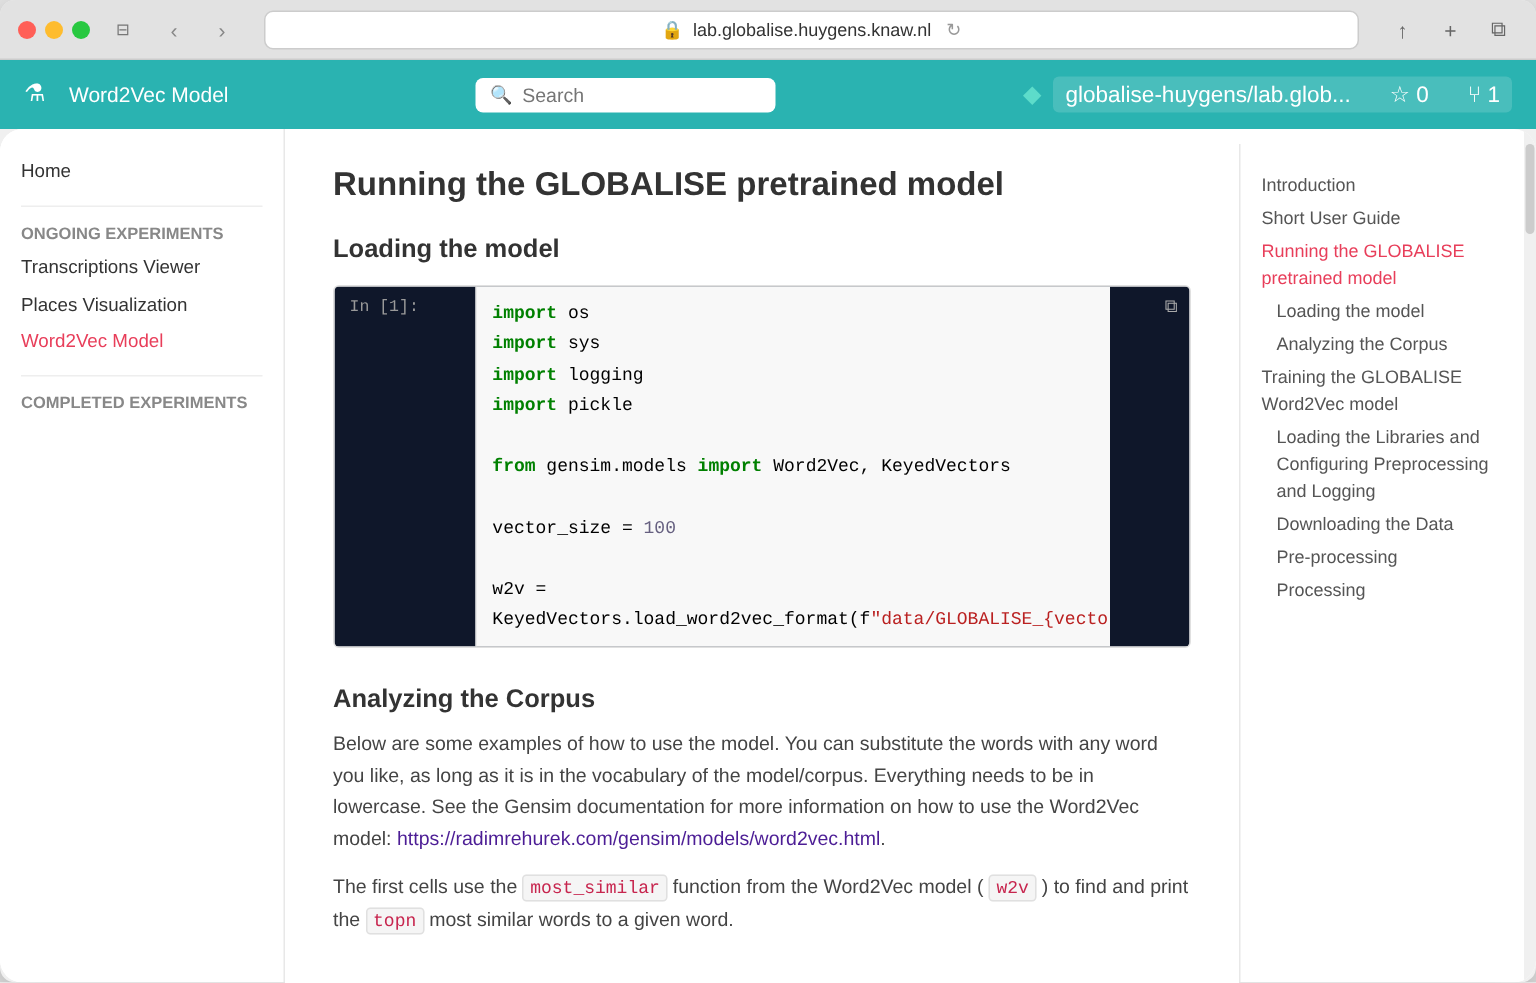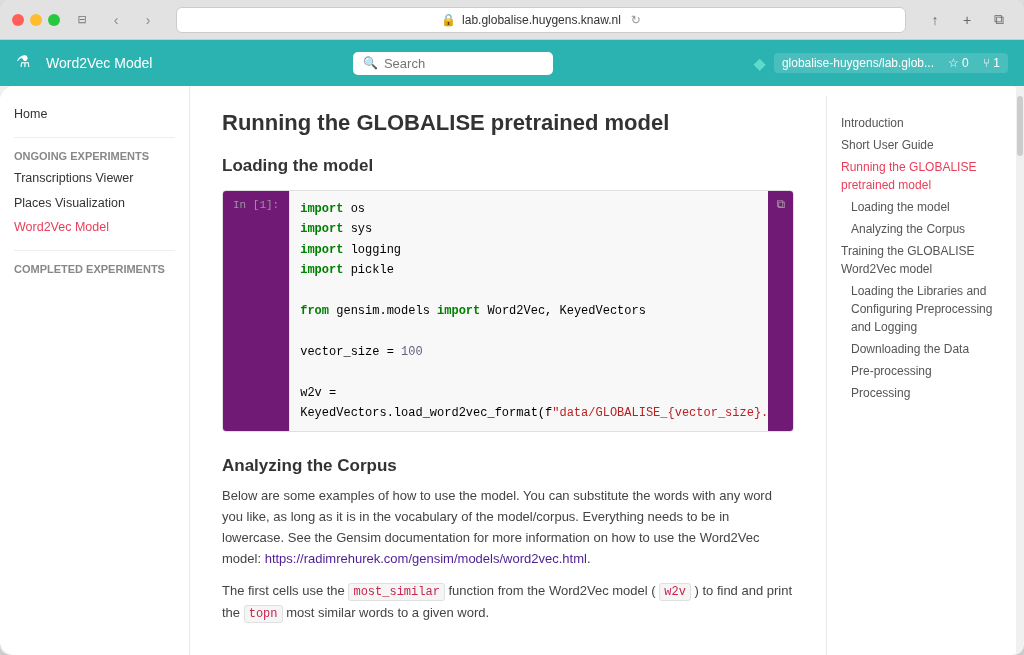--- a/index.html
+++ b/index.html
@@ -127,25 +127,25 @@
     .header-right {
       display: flex;
       align-items: center;
       gap: 8px;
       color: white;
       font-size: 12px;
     }
     .header-url-badge {
       display: flex;
       align-items: center;
-      gap: 8px;
+      gap: 20px;
       background: rgba(255,255,255,0.15);
       border-radius: 4px;
       padding: 3px 8px;
-      font-size: 12px;
+      font-size: 15px;
       color: white;
     }
 
     
     .main-layout {
       display: flex;
       flex: 1;
       overflow: hidden;
       background: white;
       border-radius: 15px;
@@ -221,21 +221,22 @@
     .code-cell {
       margin: 14px 0;
       border: 1px solid #e0e0e0;
       border-radius: 4px;
       overflow: hidden;
       font-size: 12px;
     }
     .cell-header {
       display: flex;
       align-items: flex-start;
-      background: #701a75;
+      background: #0f172a;
+      gap: 28px;
     }
     .cell-number {
       color: #999;
       font-family: 'Courier New', monospace;
       font-size: 11px;
       padding: 8px 10px;
       white-space: nowrap;
       min-width: 50px;
     }
     .cell-code {

